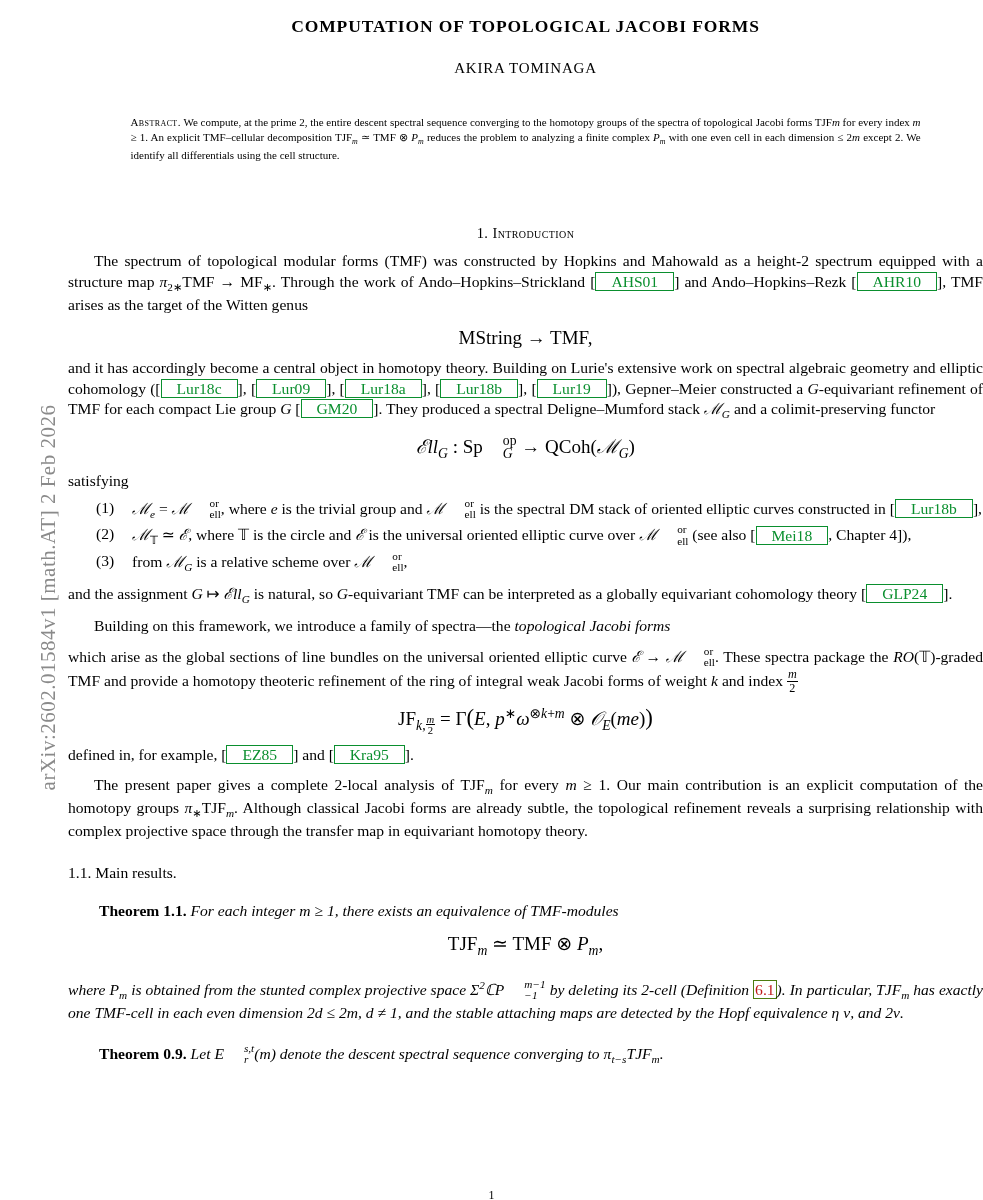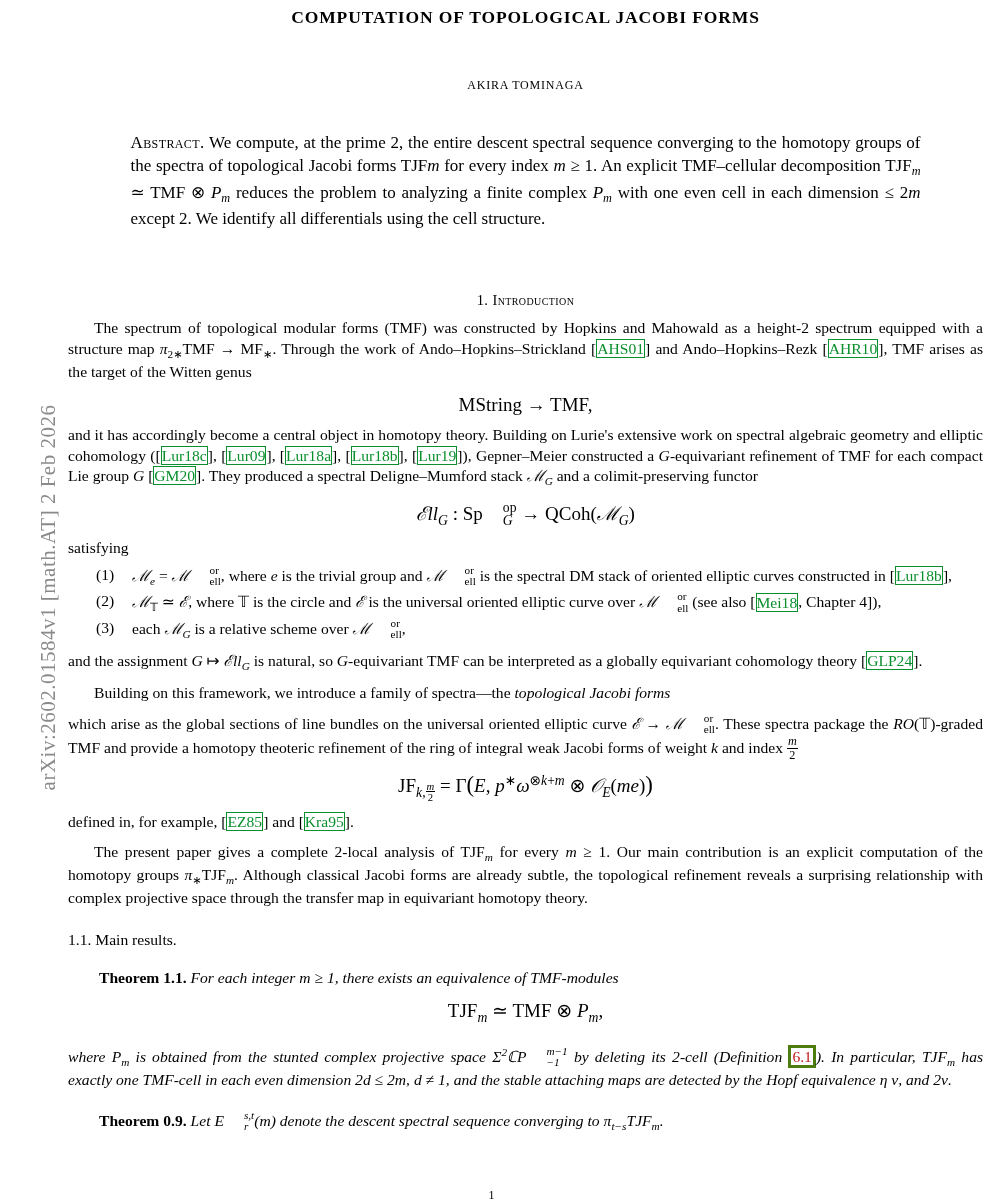--- a/index.html
+++ b/index.html
@@ -32,41 +32,41 @@
     font-family: "Liberation Serif", serif;
     font-size: 21px;
     letter-spacing: 0.5px;
     color: #8a8a8a;
     text-align: center;
     white-space: nowrap;
   }
   .content {
     position: absolute;
     left: 68px;
-    top: 7px;
+    top: 16px;
     width: 915px;
   }
   .title {
     text-align: center;
     font-size: 17.5px;
     font-weight: bold;
     letter-spacing: 0.9px;
     margin-top: 0px;
     padding-top: 0px;
   }
   .author {
     text-align: center;
-    font-size: 12px;
+    font-size: 15px;
     letter-spacing: 0.8px;
-    margin-top: 50px;
+    margin-top: 23px;
   }
   .abstract {
     margin: 38px auto 16px auto;
     width: 790px;
-    font-size: 17px;
+    font-size: 11px;
     line-height: 1.38;
     text-align: justify;
   }
   .abstract .kw {
     font-variant: small-caps;
     letter-spacing: 0.4px;
   }
   .section-head {
     text-align: center;
     font-size: 14.5px;
@@ -85,26 +85,26 @@
   }
   p.body.indent { text-indent: 26px; }
   .display {
     text-align: center;
     font-size: 19px;
     margin: 11px 0 9px 0;
   }
   .cite-box {
     color: #0a8f2e;
     border: 1px solid #0a8f2e;
-    padding: 0 0;
+    padding: 0 15px;
     line-height: 1;
   }
   .ref-box {
     color: #c01a1a;
-    border: 3px solid #4d7c0f;
+    border: 1px solid #4d7c0f;
     padding: 0 1px;
     line-height: 1;
   }
   ol.enum {
     list-style: none;
     margin: 6px 0 0 0;
     padding: 0;
     font-size: 15.6px;
     line-height: 1.33;
   }
@@ -241,21 +241,21 @@
         <span class="num">(2)</span>
         <span class="mth">ℳ</span><sub>𝕋</sub> ≃ <span class="mth">ℰ</span><span>, where</span>
         𝕋 <span>is the circle and</span>
         <span class="mth">ℰ</span> <span>is the universal oriented elliptic curve over</span>
         <span class="mth">ℳ</span><span class="subsup"><span class="u">or</span><span class="l">ell</span></span>
         <span>(see also</span>
         [<span class="cite-box">Mei18</span><span>, Chapter 4]),</span>
       </li>
       <li>
         <span class="num">(3)</span>
-        <span>each</span>
+        <span>from</span>
         <span class="mth">ℳ</span><sub class="mth">G</sub>
         <span>is a relative scheme over</span>
         <span class="mth">ℳ</span><span class="subsup"><span class="u">or</span><span class="l">ell</span></span><span>,</span>
       </li>
     </ol>
 
     <p class="body">
       <span>and the assignment</span>
       <span class="mth">G</span> ↦ <span class="mth">ℰll</span><sub class="mth">G</sub>
       <span>is natural, so</span>

